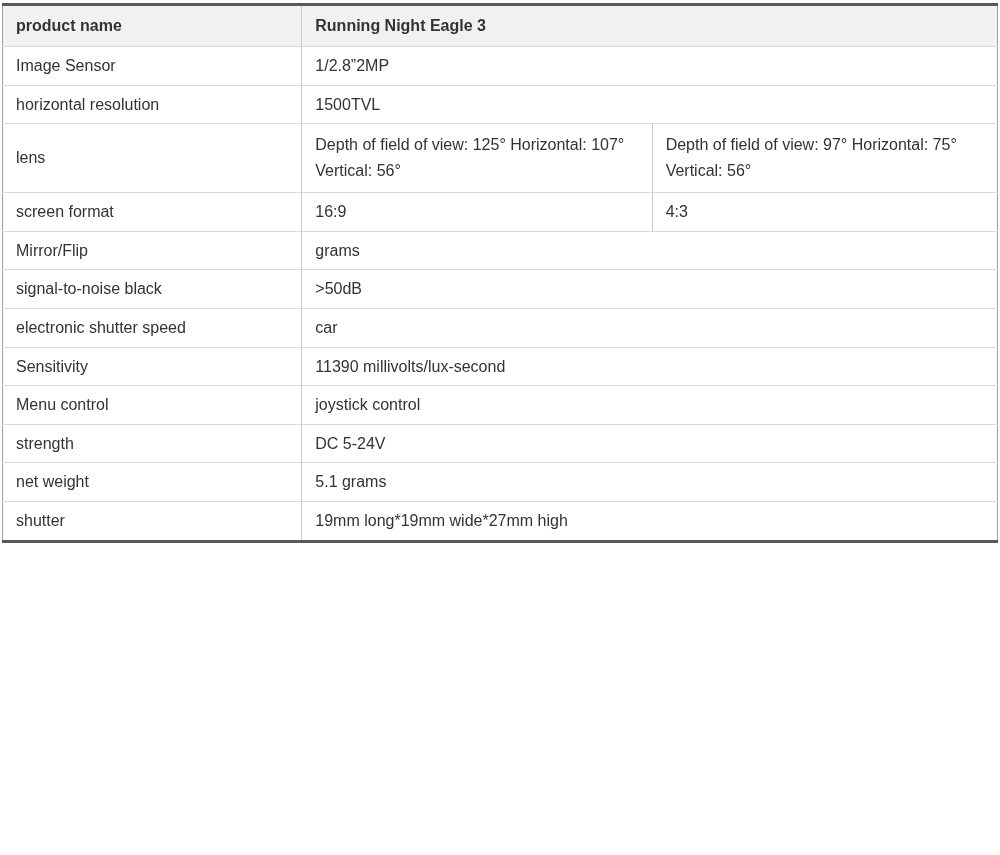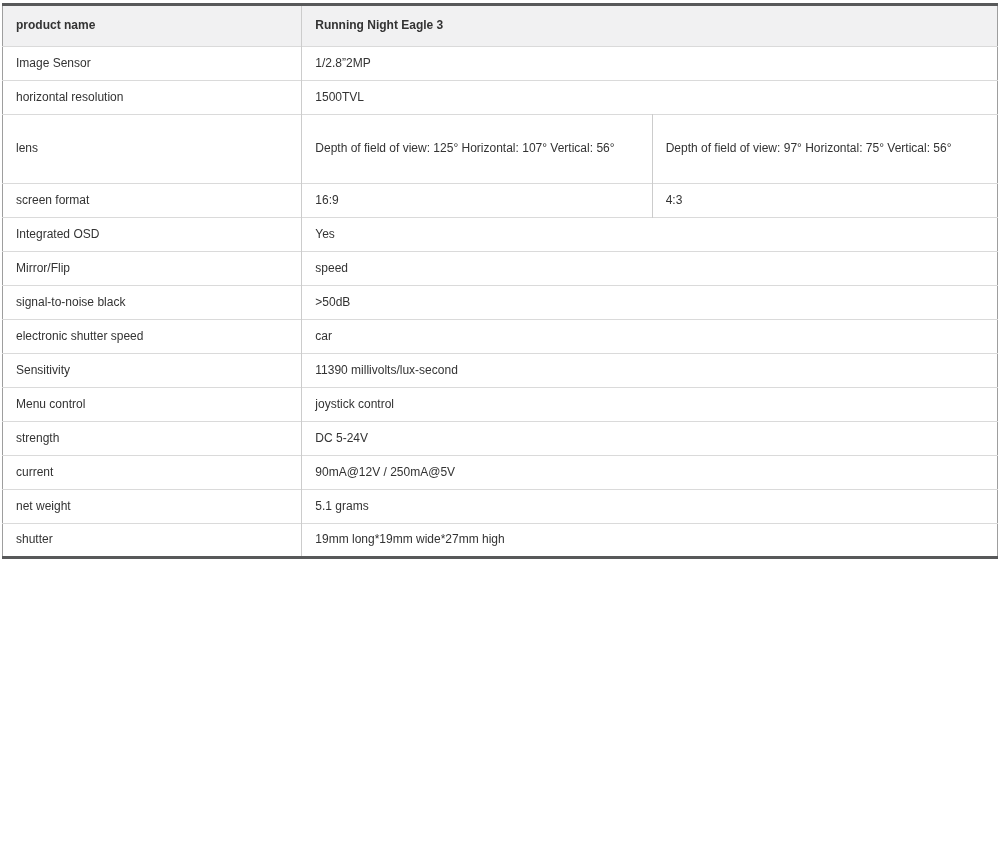--- a/index.html
+++ b/index.html
@@ -26,21 +26,21 @@
   }
   table.spec-table {
     width: 996px;
     border-collapse: collapse;
     table-layout: fixed;
     border-top: 3px solid var(--border-dark);
     border-bottom: 3px solid var(--border-dark);
     border-left: 1px solid var(--border-side);
     border-right: 1px solid var(--border-side);
     color: var(--text-color);
-    font-size: 12px;
+    font-size: 16px;
   }
   col.c1 { width: 299px; }
   col.c2 { width: 350px; }
   col.c3 { width: 345px; }
   th, td {
     text-align: left;
     vertical-align: middle;
     padding: 6px 10px 6px 13px;
     height: 34px;
     line-height: 1.6;
@@ -87,26 +87,22 @@
           <td class="label-cell">lens</td>
           <td class="value-cell split">Depth of field of view: 125° Horizontal: 107° Vertical: 56°</td>
           <td class="value-cell">Depth of field of view: 97° Horizontal: 75° Vertical: 56°</td>
         </tr>
         <tr>
           <td class="label-cell">screen format</td>
           <td class="value-cell split">16:9</td>
           <td class="value-cell">4:3</td>
         </tr>
         <tr>
-          <td class="label-cell">Integrated OSD</td>
-          <td class="value-cell" colspan="2">Yes</td>
-        </tr>
-        <tr>
           <td class="label-cell">Mirror/Flip</td>
-          <td class="value-cell" colspan="2">speed</td>
+          <td class="value-cell" colspan="2">grams</td>
         </tr>
         <tr>
           <td class="label-cell">signal-to-noise black</td>
           <td class="value-cell" colspan="2">&gt;50dB</td>
         </tr>
         <tr>
           <td class="label-cell">electronic shutter speed</td>
           <td class="value-cell" colspan="2">car</td>
         </tr>
         <tr>
@@ -115,24 +111,20 @@
         </tr>
         <tr>
           <td class="label-cell">Menu control</td>
           <td class="value-cell" colspan="2">joystick control</td>
         </tr>
         <tr>
           <td class="label-cell">strength</td>
           <td class="value-cell" colspan="2">DC 5-24V</td>
         </tr>
         <tr>
-          <td class="label-cell">current</td>
-          <td class="value-cell" colspan="2">90mA@12V / 250mA@5V</td>
-        </tr>
-        <tr>
           <td class="label-cell">net weight</td>
           <td class="value-cell" colspan="2">5.1 grams</td>
         </tr>
         <tr>
           <td class="label-cell">shutter</td>
           <td class="value-cell" colspan="2">19mm long*19mm wide*27mm high</td>
         </tr>
       </tbody>
   </table>
 </div>

